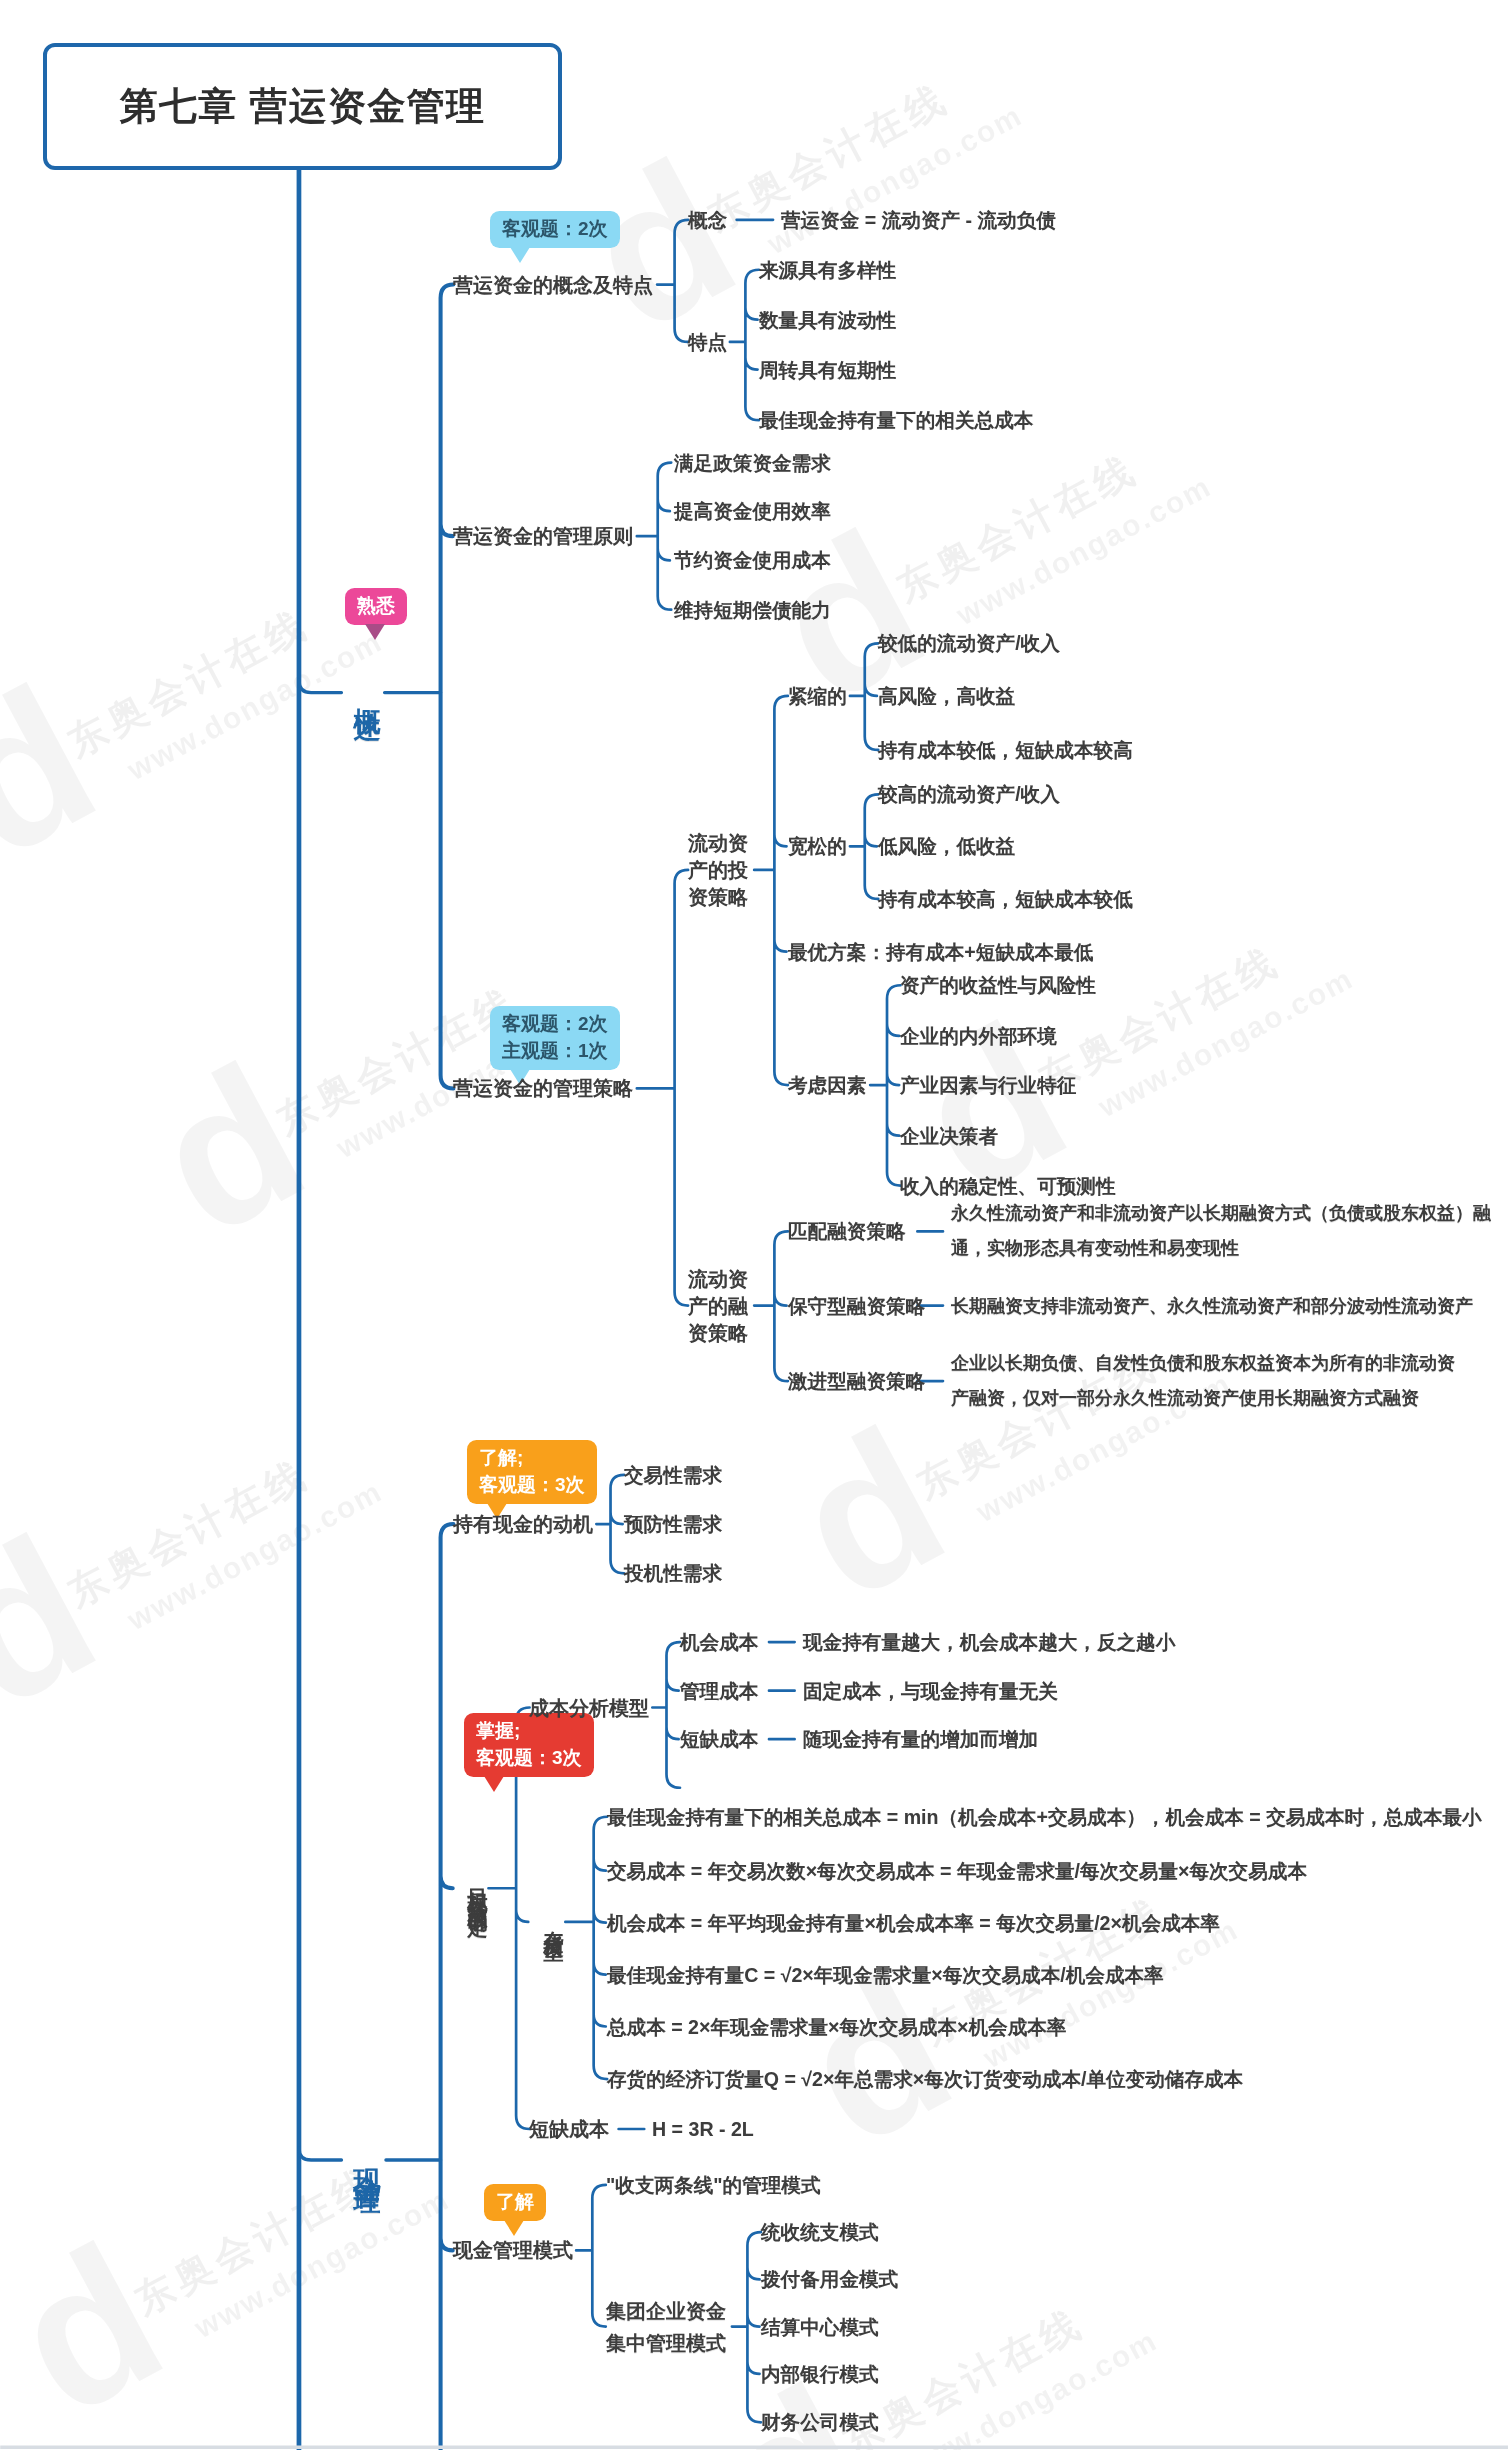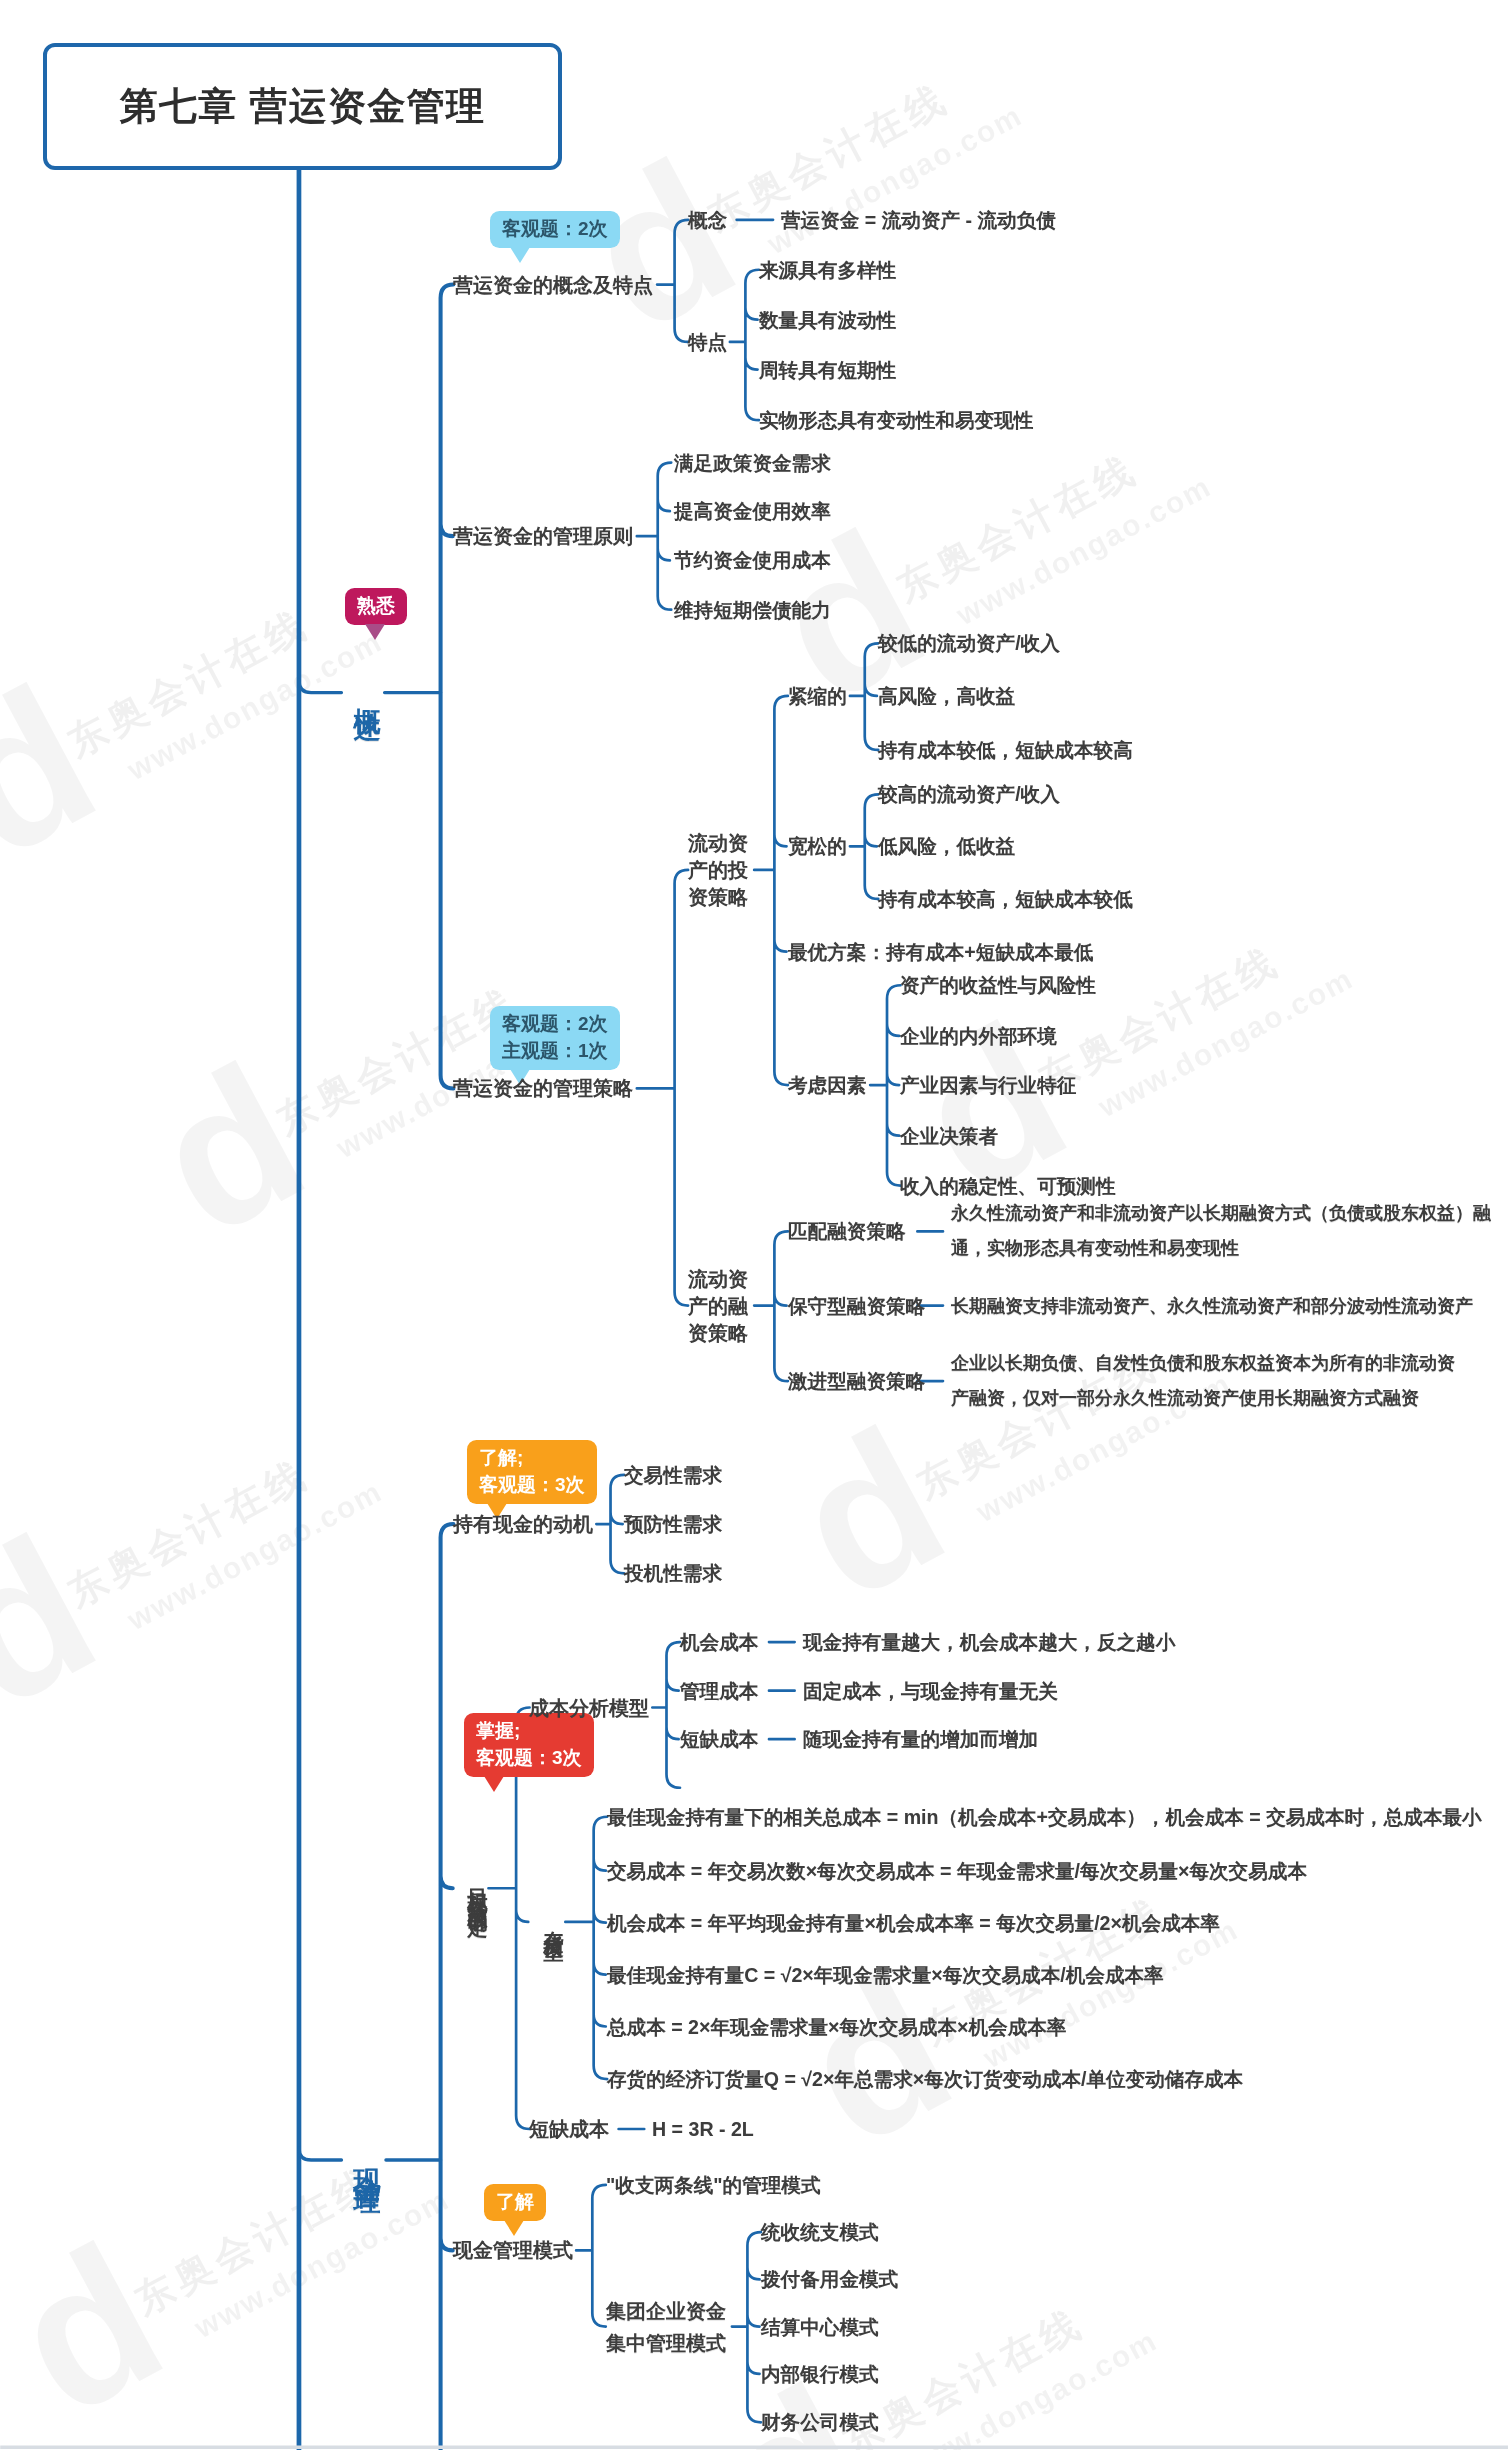--- a/index.html
+++ b/index.html
@@ -26,21 +26,21 @@
   .section{font-size:27px;color:#1d66a8;letter-spacing:6.7px;}
   .vsmall{font-size:20px;color:#3d3d3d;letter-spacing:3.4px;}
   
   .badge{position:absolute;border-radius:9.4px;padding:5.4px 12px;font-size:19px;font-weight:bold;
          line-height:1.4;color:#fff;}
   .badge::after{content:"";position:absolute;bottom:-15px;left:20px;width:0;height:0;
                 border-left:10px solid transparent;border-right:10px solid transparent;border-top:16px solid #000;}
   .badge.cyan{background:#8bd9f4;color:#2c566b;}  .badge.cyan::after{border-top-color:#8bd9f4;}
   .badge.orange{background:#f9a01b;}              .badge.orange::after{border-top-color:#f9a01b;}
   .badge.red{background:#e53b32;}                 .badge.red::after{border-top-color:#e53b32;}
-  .badge.purple{background:#be185d;}              .badge.purple::after{border-top-color:#a94c87;}
+  .badge.purple{background:#ec4899;}              .badge.purple::after{border-top-color:#a94c87;}
   svg.edges{position:absolute;left:0;top:0;}
 </style>
 </head>
 <body>
 
 <div id="canvas">
 
   <div class="wm" style="left:863px;top:162px">
       <div class="wm-logo">d</div>
       <div class="wm-cn">东奥会计在线</div>
@@ -132,21 +132,21 @@
   <div class="vlabel section" style="left:349px;top:693px">概述</div>
 
   <div class="badge cyan" style="left:490px;top:211px"><span>客观题：2次</span></div>
   <div class="node branch" style="left:453px;top:285px">营运资金的概念及特点</div>
   <div class="node" style="left:688px;top:220px">概念</div>
   <div class="node" style="left:781px;top:220px">营运资金 = 流动资产 - 流动负债</div>
   <div class="node" style="left:688px;top:342px">特点</div>
   <div class="node" style="left:759px;top:270px">来源具有多样性</div>
   <div class="node" style="left:759px;top:320px">数量具有波动性</div>
   <div class="node" style="left:759px;top:370px">周转具有短期性</div>
-  <div class="node" style="left:759px;top:420px">实物形态具有变动性和易变现性</div>
+  <div class="node" style="left:759px;top:420px">最佳现金持有量下的相关总成本</div>
 
   <div class="node branch" style="left:453px;top:536px">营运资金的管理原则</div>
   <div class="node" style="left:674px;top:463px">满足政策资金需求</div>
   <div class="node" style="left:674px;top:511px">提高资金使用效率</div>
   <div class="node" style="left:674px;top:560px">节约资金使用成本</div>
   <div class="node" style="left:674px;top:610px">维持短期偿债能力</div>
 
   <div class="badge cyan" style="left:490px;top:1006px">
     <div>客观题：2次</div>
     <div>主观题：1次</div>

